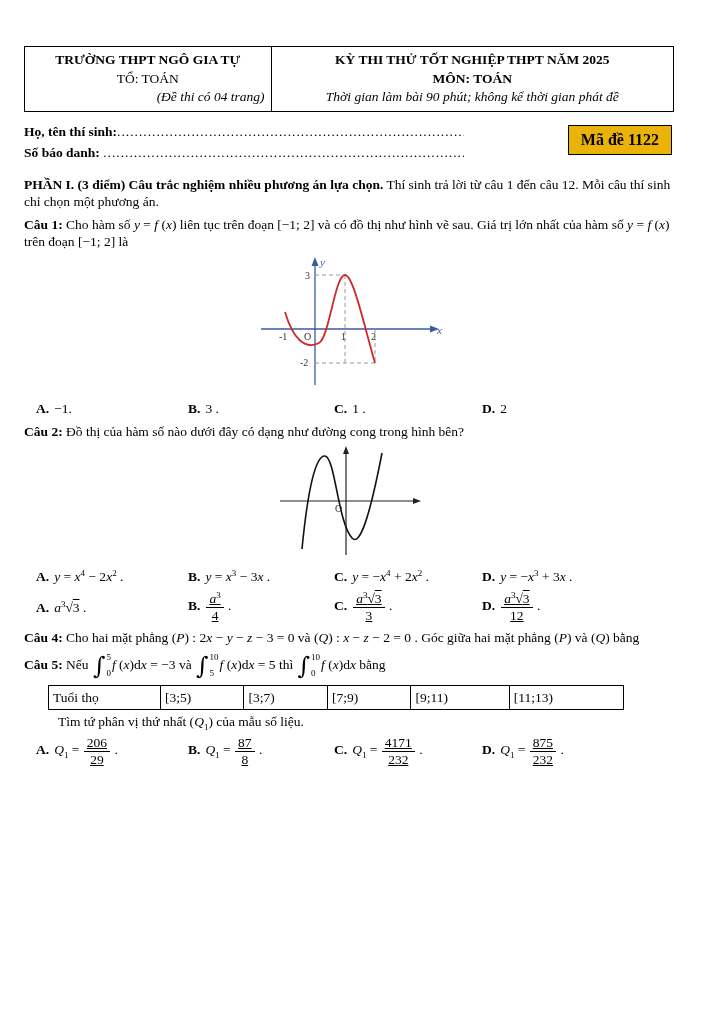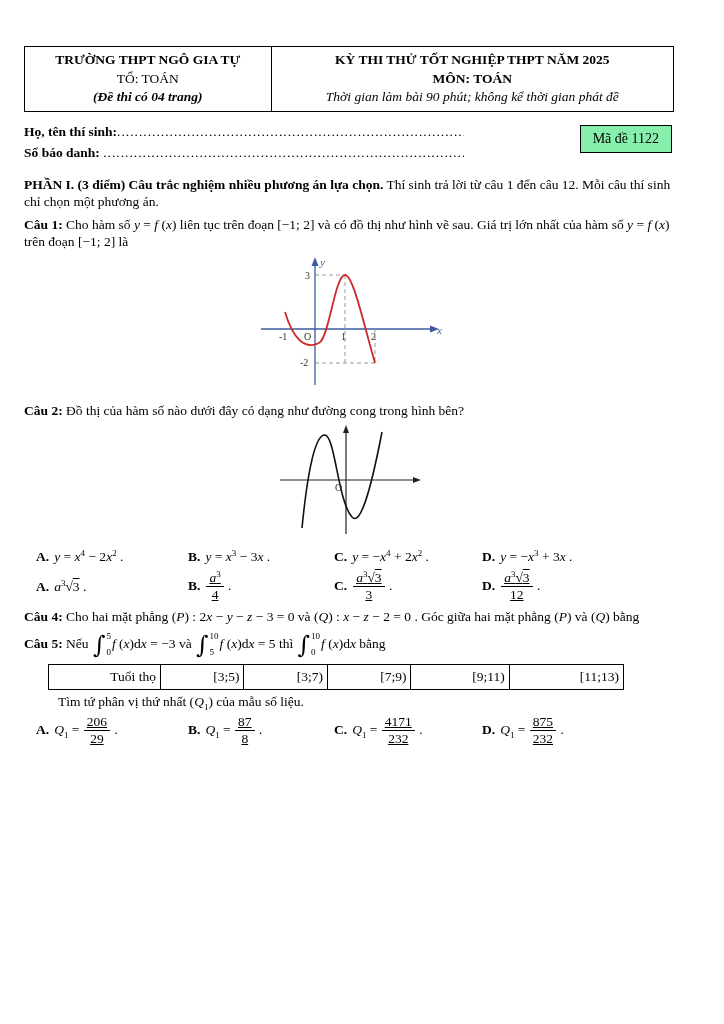--- a/index.html
+++ b/index.html
@@ -4,34 +4,34 @@
 <style>
   * { box-sizing: border-box; }
   html, body { margin:0; padding:0; background:#e8e8e8; }
   .page {
     width:724px; min-height:1024px; margin:0 auto; background:#ffffff;
     font-family:"Liberation Serif", serif; color:#000; font-size:13.5px;
     line-height:1.3; padding:46px 50px 18px 24px;
   }
   .b { font-weight:bold; }
   .i { font-style:italic; }
-  .bi { font-weight:bold; font-style:italic; }
+  .bi { font-weight:normal; font-style:italic;text-align:right; }
 
   table.hdr { width:100%; border-collapse:collapse; text-align:center; }
   table.hdr td { border:1.6px solid #000; padding:3px 6px 4px; vertical-align:top; }
   td.hdr-left { width:38%; }
   td.hdr-right { width:62%; }
   .hdr-line { margin:1px 0; }
 
   .cand { position:relative; margin:11px 0 4px; }
   .cand .line { margin:4px 0; white-space:nowrap; overflow:hidden; width:440px; }
   .dots { letter-spacing:1px; color:#000; }
   .code-box {
     position:absolute; right:2px; top:2px; border:1.6px solid #000;
-    padding:4px 12px; font-weight:normal; font-size:14px; background:#86efac;
+    padding:4px 12px; font-weight:bold; font-size:16px; background:#eab308;
   }
 
   .part { margin:14px 0 4px; }
 
   .q { margin:5px 0 2px; }
   .qt { margin:4px 0 2px; }
   .ql { font-weight:bold; }
   .fig { text-align:center; margin:2px 0 0; }
 
   .ans { display:grid; grid-template-columns:152px 146px 148px auto; padding-left:12px; margin:3px 0 5px; align-items:center; }
@@ -42,21 +42,21 @@
   sub { font-size:9px; vertical-align:sub; line-height:0; }
   .sq { text-decoration:overline; }
   .frac { display:inline-block; text-align:center; vertical-align:middle; line-height:1.05; margin:1px 1px;text-decoration:underline; }
   .frac .num { display:block; border-bottom:1px solid #000; padding:0 3px 1px; }
   .frac .den { display:block; padding:1px 3px 0; }
   .intg { display:inline-flex; align-items:center; vertical-align:middle; margin:0 1px; }
   .isym { font-size:24px; line-height:1; font-family:"DejaVu Serif", serif; }
   .ilims { display:inline-flex; flex-direction:column; justify-content:space-between; font-size:9px; height:28px; line-height:1; padding:1px 0 2px 1px; }
 
   table.dtable { border-collapse:collapse; margin:3px 0 3px 24px; width:576px; }
-  table.dtable td { border:1px solid #000; text-align:right; padding:3px 4px; }
+  table.dtable td { border:1px solid #000; text-align:left; padding:3px 4px; }
   table.dtable td.rowhead { width:112px; }
   .subq { margin:2px 0 4px 34px; }
 
   
   .ax { stroke:#3a5ba0; stroke-width:1.3; }
   .axf { fill:#3a5ba0; }
   .dash { stroke:#999; stroke-width:1; stroke-dasharray:4 3; fill:none; }
   .curve1 { stroke:#cc2a2a; stroke-width:1.8; fill:none; }
   .ax2 { stroke:#222; stroke-width:1.2; }
   .axf2 { fill:#222; }
@@ -119,20 +119,26 @@
         <text class="lbl-i" x="71" y="13">y</text>
         <text class="lbl-i" x="188" y="81">x</text>
         <text class="lbl" x="55" y="87">O</text>
         <text class="lbl" x="56" y="26">3</text>
         <text class="lbl" x="30" y="87">-1</text>
         <text class="lbl" x="92" y="87">1</text>
         <text class="lbl" x="122" y="87">2</text>
         <text class="lbl" x="51" y="113">-2</text>
       </svg>
     </div>
+    <div class="ans">
+      <span class="opt"><b>A.</b><span>−1.</span></span>
+      <span class="opt"><b>B.</b><span>3 .</span></span>
+      <span class="opt"><b>C.</b><span>1 .</span></span>
+      <span class="opt"><b>D.</b><span>2</span></span>
+    </div>
   </div>
 
   <div class="q">
     <p class="qt">
       <b class="ql">Câu 2:</b>
       <span>Đồ thị của hàm số nào dưới đây có dạng như đường cong trong hình bên?</span>
     </p>
     <div class="fig">
       <svg width="170" height="118" viewBox="0 0 170 118">
         <line class="ax2" x1="16" y1="58" x2="152" y2="58"></line>

